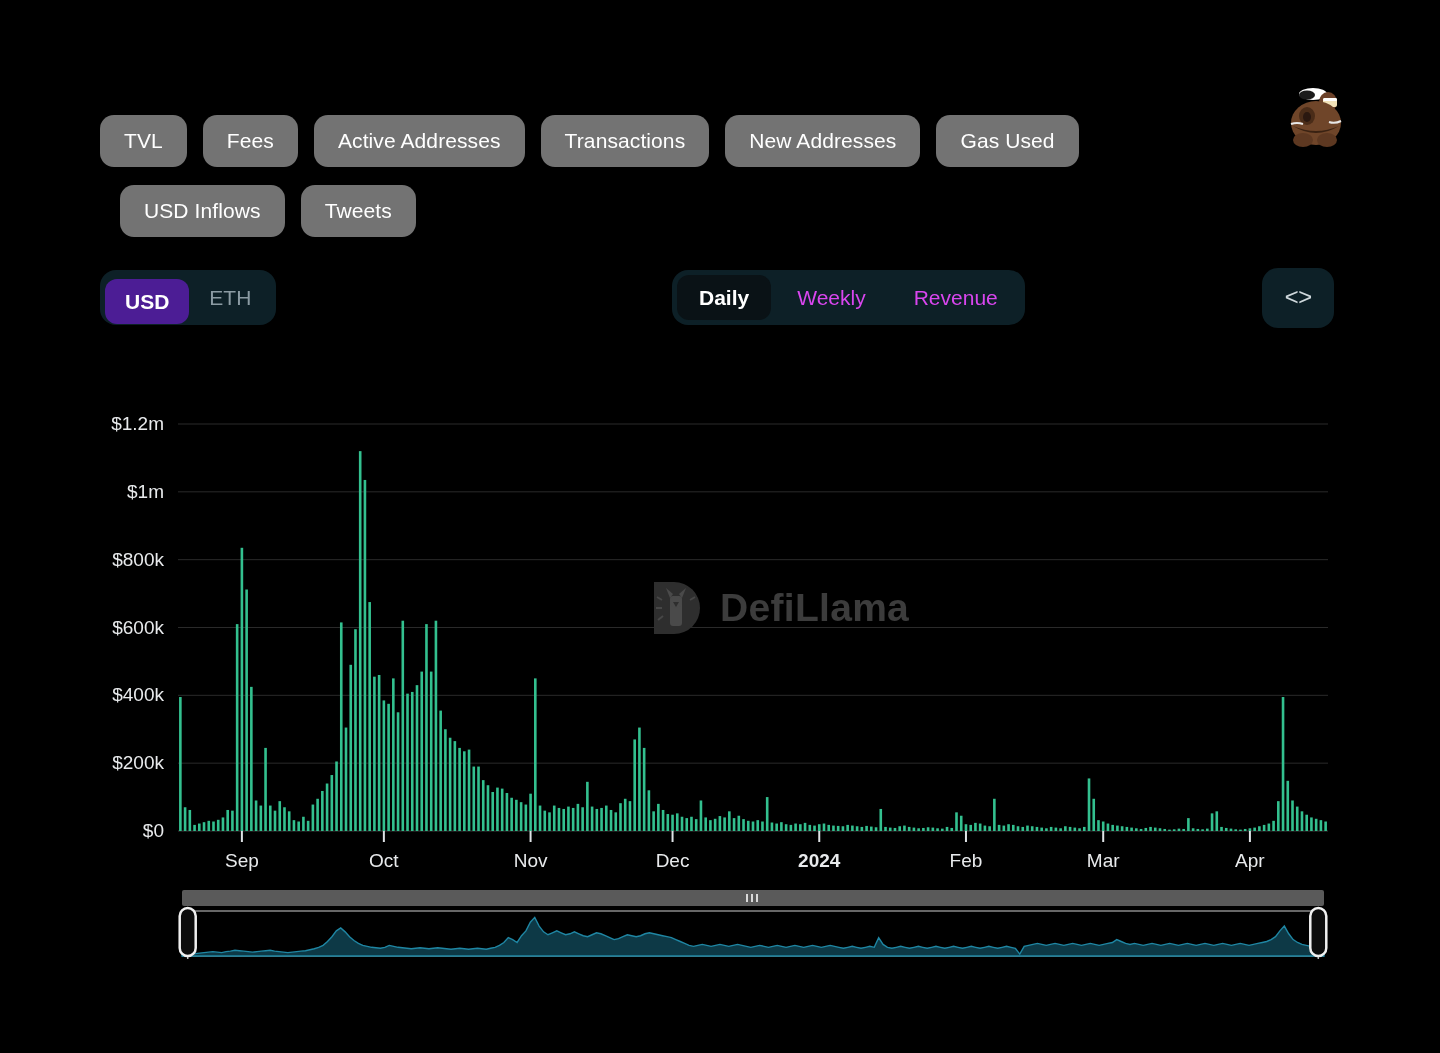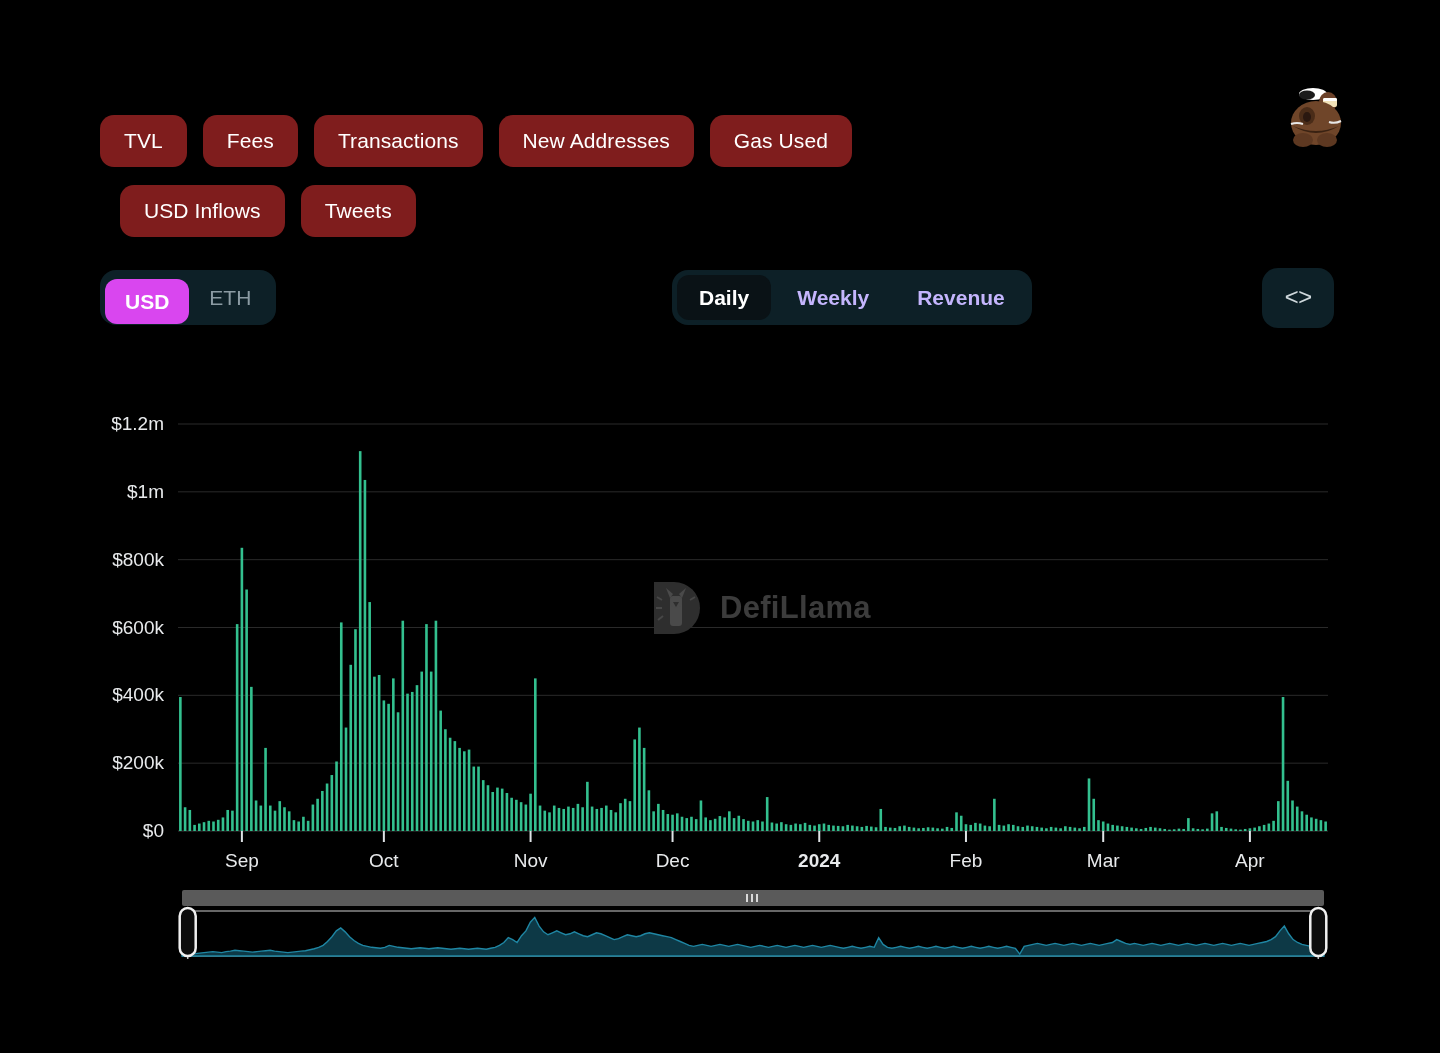--- a/index.html
+++ b/index.html
@@ -18,21 +18,21 @@
     gap: 16px;
     align-items: center;
   }
   #metric-row-1 { left: 100px; top: 115px; }
   #metric-row-2 { left: 100px; top: 185px; margin-left: 20px; }
 
   .chip {
     height: 52px;
     padding: 0 24px;
     border-radius: 14px;
-    background: #7f1d1d;
+    background: #737373;
     color: #ffffff;
     font-size: 21px;
     font-weight: 400;
     display: flex;
     align-items: center;
     justify-content: center;
     white-space: nowrap;
     cursor: pointer;
     border: none;
     letter-spacing: .1px;
@@ -61,44 +61,43 @@
   }
   .curr-opt {
     height: 45px;
     padding: 0 20px;
     border-radius: 12px;
     display: flex; align-items: center; justify-content: center;
     font-size: 21px;
     color: #8b9ba3;
     cursor: pointer;
   }
-  .curr-opt.active { background: #d946ef; color:#ffffff; font-weight:700;margin-top:8px; }
+  .curr-opt.active { background: #4c1d95; color:#ffffff; font-weight:700;margin-top:8px; }
 
   
   #interval-toggle {
     position: absolute;
     left: 672px; top: 270px;
     height: 55px;
     background: #0d2027;
     border-radius: 16px;
     display: flex;
     align-items: flex-start;
     padding: 5px;
     gap: 4px;
   }
   .int-opt {
     height: 45px;
     padding: 0 22px;
     border-radius: 12px;
     display: flex; align-items: center; justify-content: center;
     font-size: 21px;
-    color: #c4b5fd;
+    color: #d946ef;
     cursor: pointer;
     white-space: nowrap;
-    font-weight: bold;
   }
   .int-opt.active { background: #0a1216; color:#ffffff; font-weight:700; }
 
   #embed-code-button {
     position: absolute;
     left: 1262px; top: 268px;
     width: 72px; height: 60px;
     border-radius: 16px;
     background: #0d2027;
     display: flex; align-items: center; justify-content: center;
@@ -136,21 +135,21 @@
   
   #watermark {
     position: absolute;
     left: 650px; top: 578px;
     display: flex; align-items: center; gap: 14px;
     opacity: 1;
     pointer-events: none;
   }
   #watermark .wm-text {
     color: #3c3c3c;
-    font-size: 31px;
+    font-size: 39px;
     font-weight: 700;
     letter-spacing: .3px;
   }
 
   
   #data-zoom {
     position: absolute;
     left: 178px; top: 888px;
     width: 1150px; height: 72px;
   }
@@ -159,20 +158,23 @@
 <body>
 
 <div class="page">
 
   <div class="chip-row" id="metric-row-1">
       <button class="chip">
         <span>TVL</span>
       </button>
       <button class="chip">
         <span>Fees</span>
+      </button>
+      <button class="chip">
+        <span>Active Addresses</span>
       </button>
       <button class="chip">
         <span>Transactions</span>
       </button>
       <button class="chip">
         <span>New Addresses</span>
       </button>
       <button class="chip">
         <span>Gas Used</span>
       </button>

